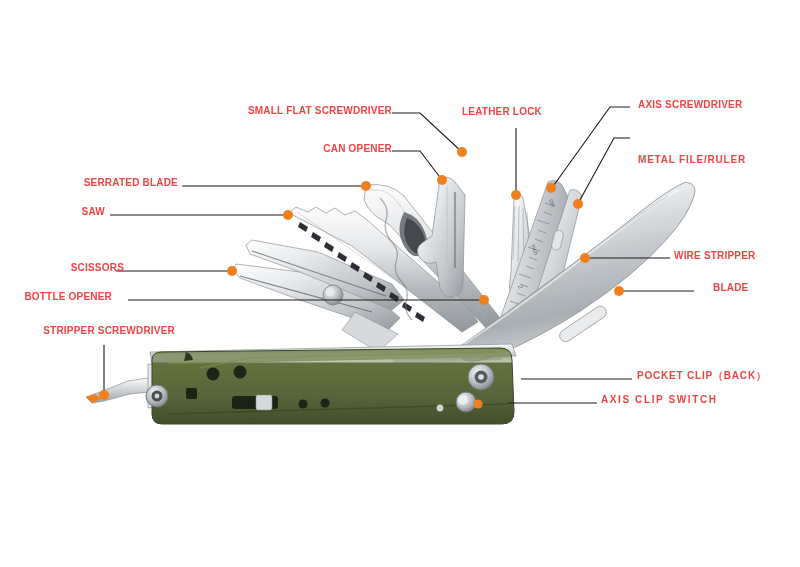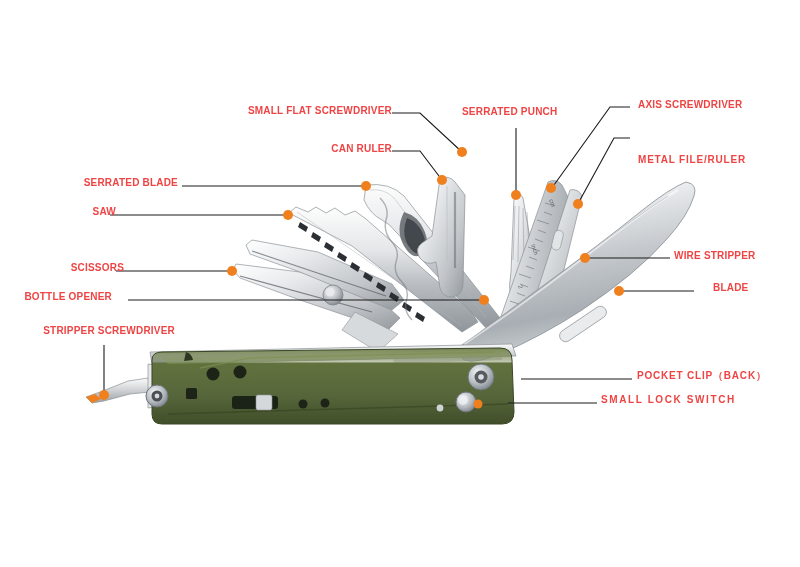--- a/index.html
+++ b/index.html
@@ -258,28 +258,28 @@
         <circle cx="516" cy="195" r="5" fill="#f0801e"></circle>
         <circle cx="551" cy="188" r="5" fill="#f0801e"></circle>
         <circle cx="578" cy="204" r="5" fill="#f0801e"></circle>
         <circle cx="585" cy="258" r="5" fill="#f0801e"></circle>
         <circle cx="619" cy="291" r="5" fill="#f0801e"></circle>
       </g>
   </svg>
 
   <div id="labels">
       <div class="lbl right-align" style="top: 106px; left: 0px; width: 392px;">SMALL FLAT SCREWDRIVER</div>
-      <div class="lbl right-align" style="top: 144px; left: 0px; width: 392px;">CAN RULER</div>
+      <div class="lbl right-align" style="top: 144px; left: 0px; width: 392px;">CAN OPENER</div>
       <div class="lbl right-align" style="top: 178px; left: 0px; width: 178px;">SERRATED BLADE</div>
-      <div class="lbl right-align" style="top: 207px; left: 0px; width: 105px; padding-left: 11px;">SAW</div>
+      <div class="lbl right-align" style="top: 207px; left: 0px; width: 105px;">SAW</div>
       <div class="lbl right-align" style="top: 263px; left: 12px; width: 112px;">SCISSORS</div>
       <div class="lbl right-align" style="top: 292px; left: 0px; width: 112px;">BOTTLE OPENER</div>
       <div class="lbl right-align" style="top: 326px; left: 0px; width: 175px;">STRIPPER SCREWDRIVER</div>
-      <div class="lbl" style="top: 107px; left: 462px;">SERRATED PUNCH</div>
+      <div class="lbl" style="top: 107px; left: 462px;">LEATHER LOCK</div>
       <div class="lbl" style="top: 100px; left: 638px;">AXIS SCREWDRIVER</div>
       <div class="lbl semiwide" style="top: 129px; left: 638px; margin-top: 26px;">METAL FILE/RULER</div>
       <div class="lbl" style="top: 251px; left: 674px;">WIRE STRIPPER</div>
       <div class="lbl" style="top: 283px; left: 699px; margin-left: 14px;">BLADE</div>
       <div class="lbl semiwide" style="top: 371px; left: 637px;">POCKET CLIP（BACK）</div>
-      <div class="lbl wide" style="top: 395px; left: 601px;">SMALL LOCK SWITCH</div>
+      <div class="lbl wide" style="top: 395px; left: 601px;">AXIS CLIP SWITCH</div>
     </div>
 
 </div>
 
 </body></html>

